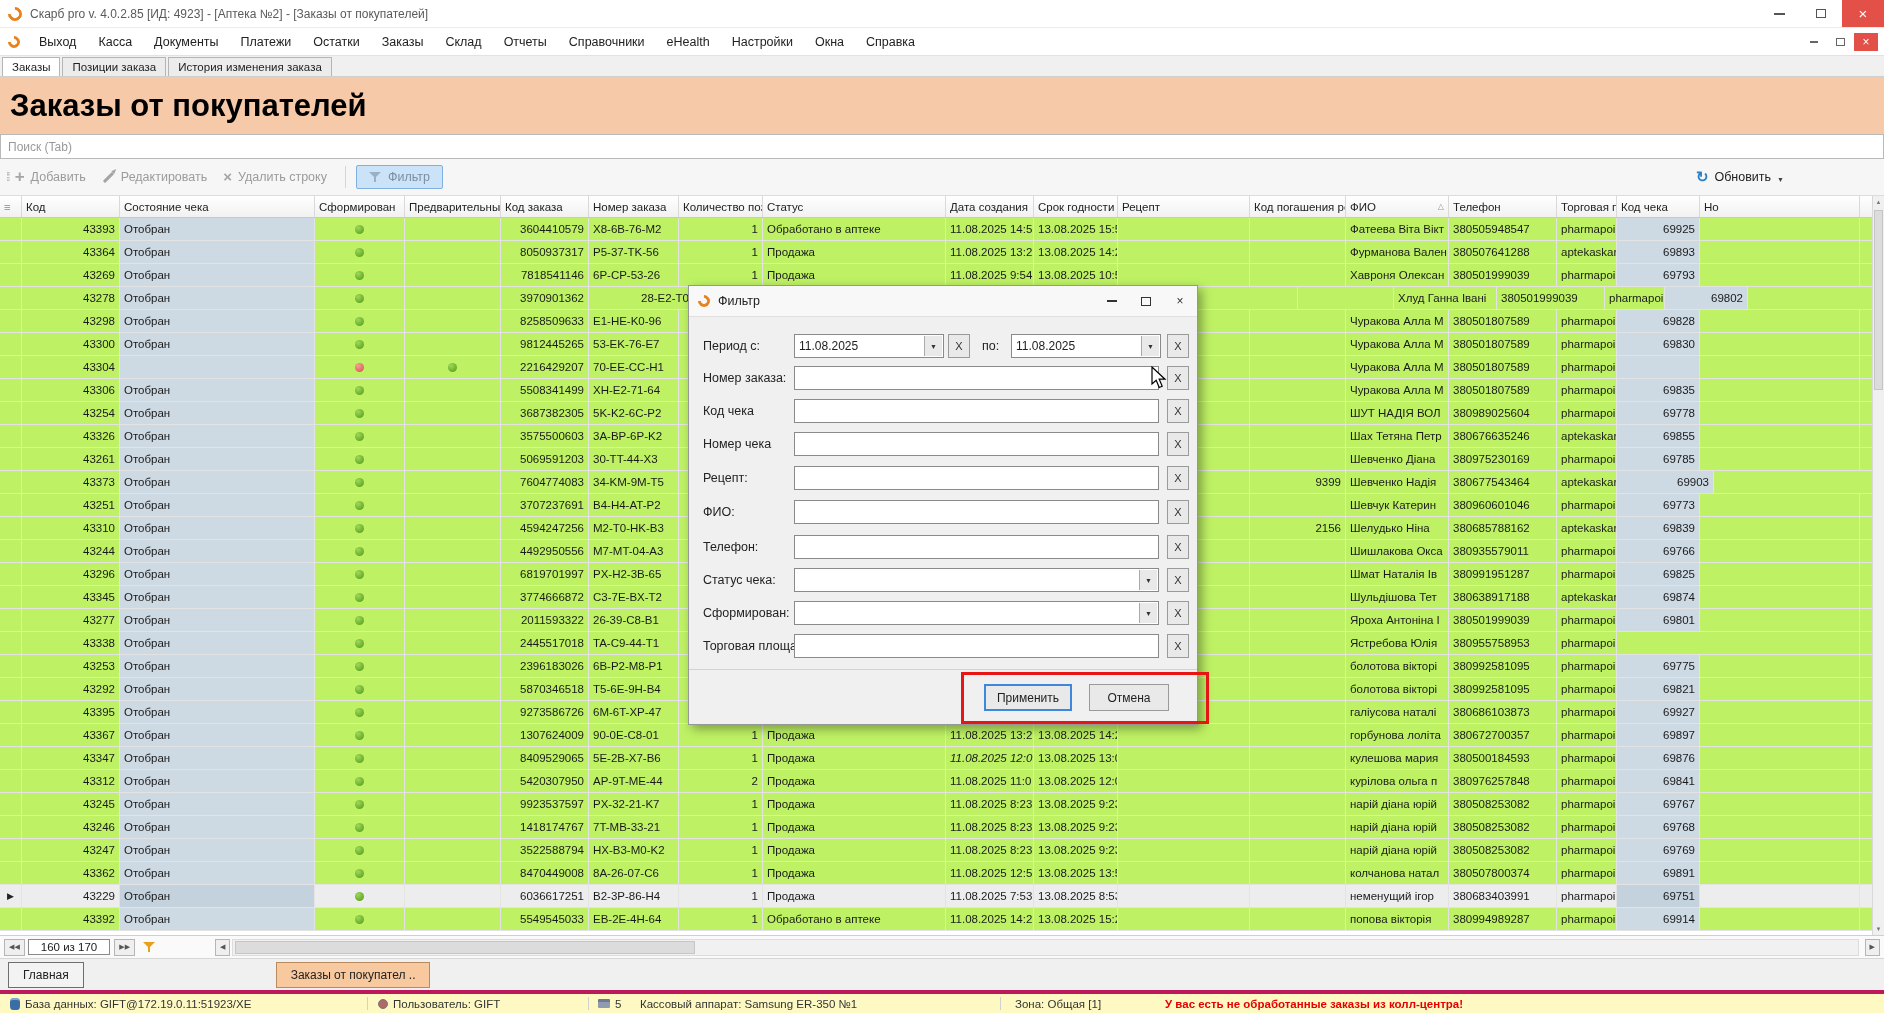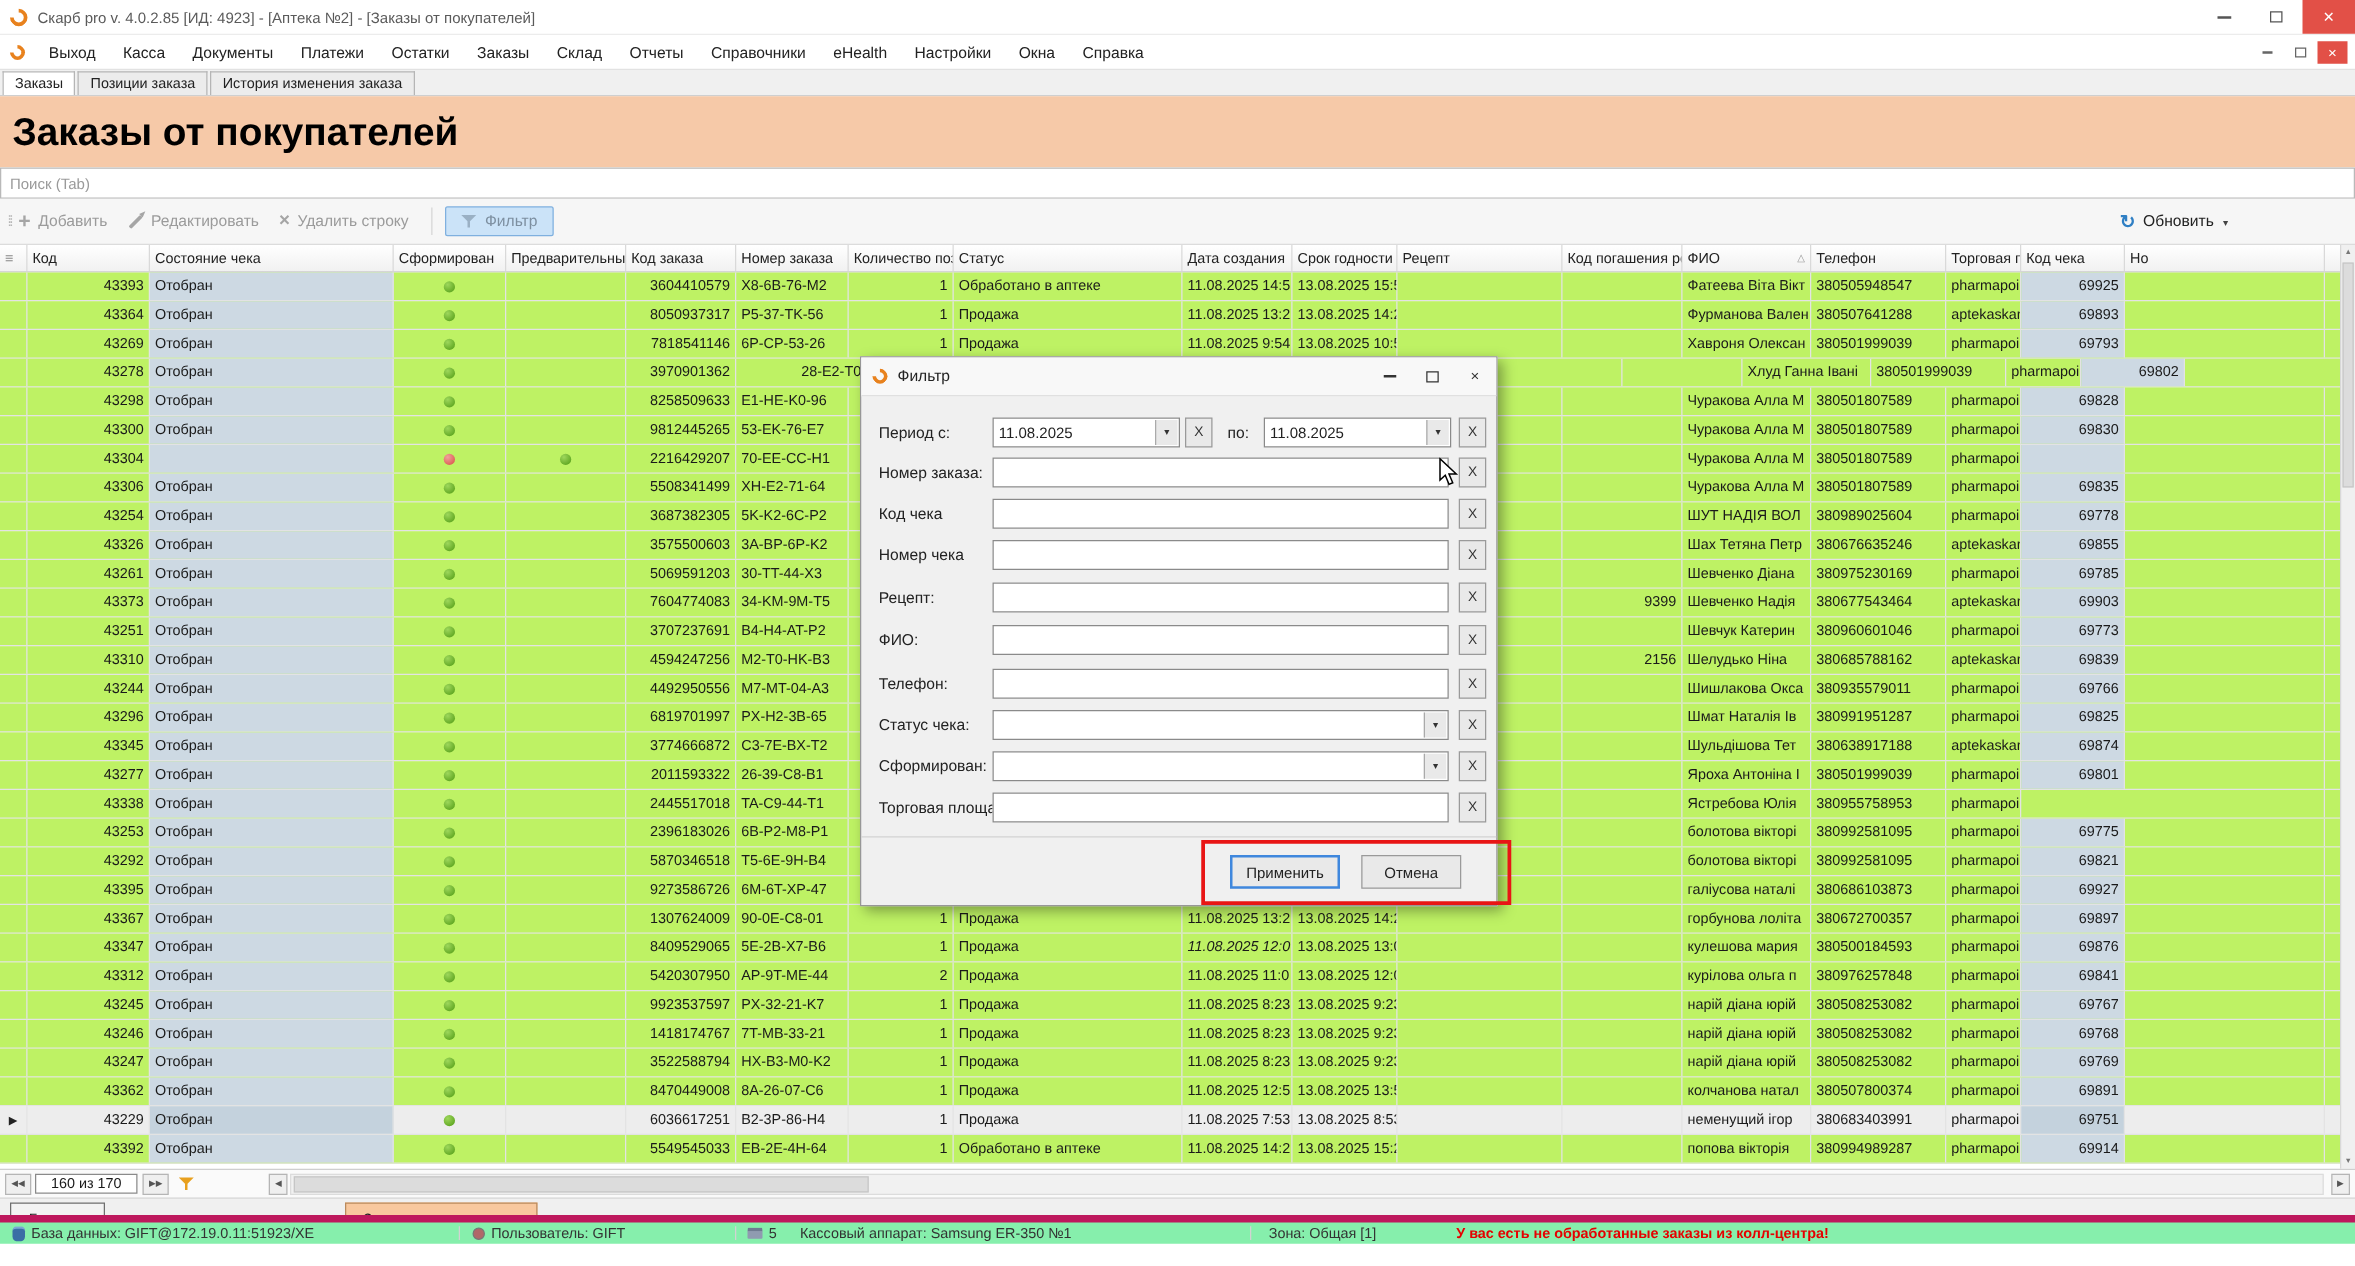--- a/index.html
+++ b/index.html
@@ -106,22 +106,22 @@
   .hs-track { flex:1; height:17px; background:#f1f1f1; border:1px solid #dcdcdc; position:relative; margin:0 2px; }
   .hs-thumb { position:absolute; left:2px; top:1px; height:13px; width:460px; background:#dcdcdc;
     border:1px solid #c6c6c6; }
   
   .wintabs { position:absolute; left:0; right:0; bottom:23px; height:32px; background:#f0f0f0;
     border-top:1px solid #d6d6d6; display:flex; align-items:center; padding-left:8px; }
   .wtab { font-size:12px; padding:5px 14px; border:1px solid #6e6e6e; background:#f3f3f3;
     color:#222; white-space:nowrap; }
   .wtab.active { background:#f8c89e; border-color:#b98a5d; margin-left:192px; }
   
-  .statusbar { position:absolute; left:0; right:0; bottom:18px; height:23px; background:#86efac;
-    border-top:6px solid #be185d; font-size:11.5px; color:#333; }
+  .statusbar { position:absolute; left:0; right:0; bottom:0; height:23px; background:#fef9c3;
+    border-top:4px solid #be185d; font-size:11.5px; color:#333; }
   .sb-item { position:absolute; top:0; height:100%; display:flex; align-items:center; gap:5px; white-space:nowrap; }
   .sb-sep { position:absolute; top:3px; bottom:3px; width:1px; background:#d2d2d2; }
   .db-glyph { width:10px; height:12px; background:#3a6ea5; border-radius:3px/4px; border-top:2px solid #7ba7d4; }
   .user-glyph { width:10px; height:10px; border-radius:50%; background:#b06868; border:1px solid #777; }
   .cash-glyph { width:12px; height:9px; background:#8f9bb0; border-radius:1px; border-top:3px solid #6e7a90; }
   .sb-alert { color:#e60000; font-weight:bold; }
   .sb-zone { color:#333; }
   
   .dialog { position:absolute; left:688px; top:285px; width:510px; height:440px; background:#f0f0f0;
     border:1px solid #979797; box-shadow:4px 4px 10px rgba(0,0,0,.35); z-index:10; font-size:12.5px; }
@@ -555,21 +555,21 @@
         <div class="cell" style="width: 90px;">34-KM-9M-T5</div>
         <div class="cell r" style="width: 84px;"></div>
         <div class="cell" style="width: 183px;"></div>
         <div class="cell" style="width: 88px;"></div>
         <div class="cell" style="width: 84px;"></div>
         <div class="cell" style="width: 132px;">ТР-Р44К-3Т</div>
         <div class="cell r" style="width: 96px;">9399</div>
         <div class="cell" style="width: 103px;">Шевченко Надія</div>
         <div class="cell" style="width: 108px;">380677543464</div>
         <div class="cell" style="width: 60px;">aptekaskarb.</div>
-        <div class="cell r tint" style="width: 83px;">69903</div>
+        <div class="cell r tint" style="width: 97px;">69903</div>
         <div class="cell" style="width: 160px;"></div>
       </div>
       <div class="grow">
         <div class="cell" style="width: 22px;"></div>
         <div class="cell r" style="width: 98px;">43251</div>
         <div class="cell tint" style="width: 195px;">Отобран</div>
         <div class="cell" style="width: 90px;">
           <div class="dot green"></div>
         </div>
         <div class="cell" style="width: 96px;"></div>

